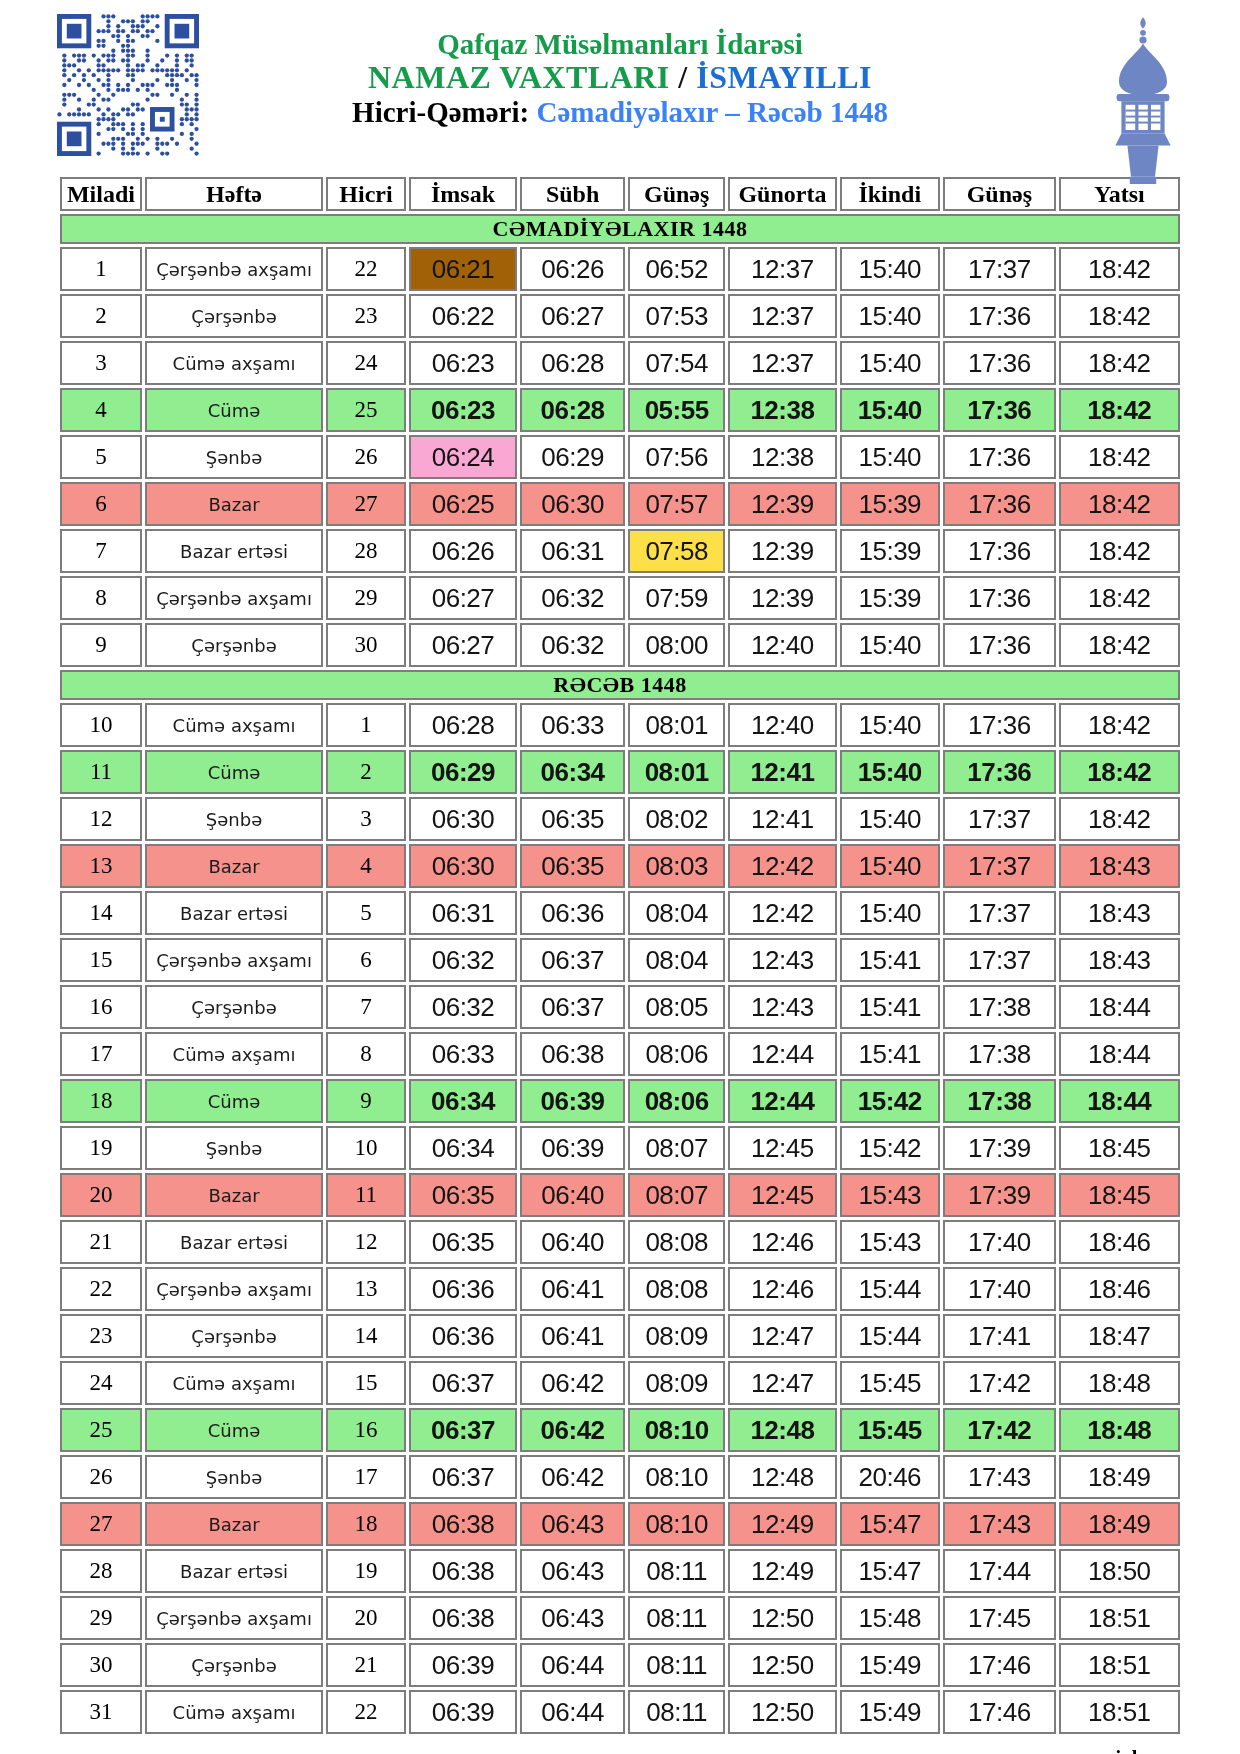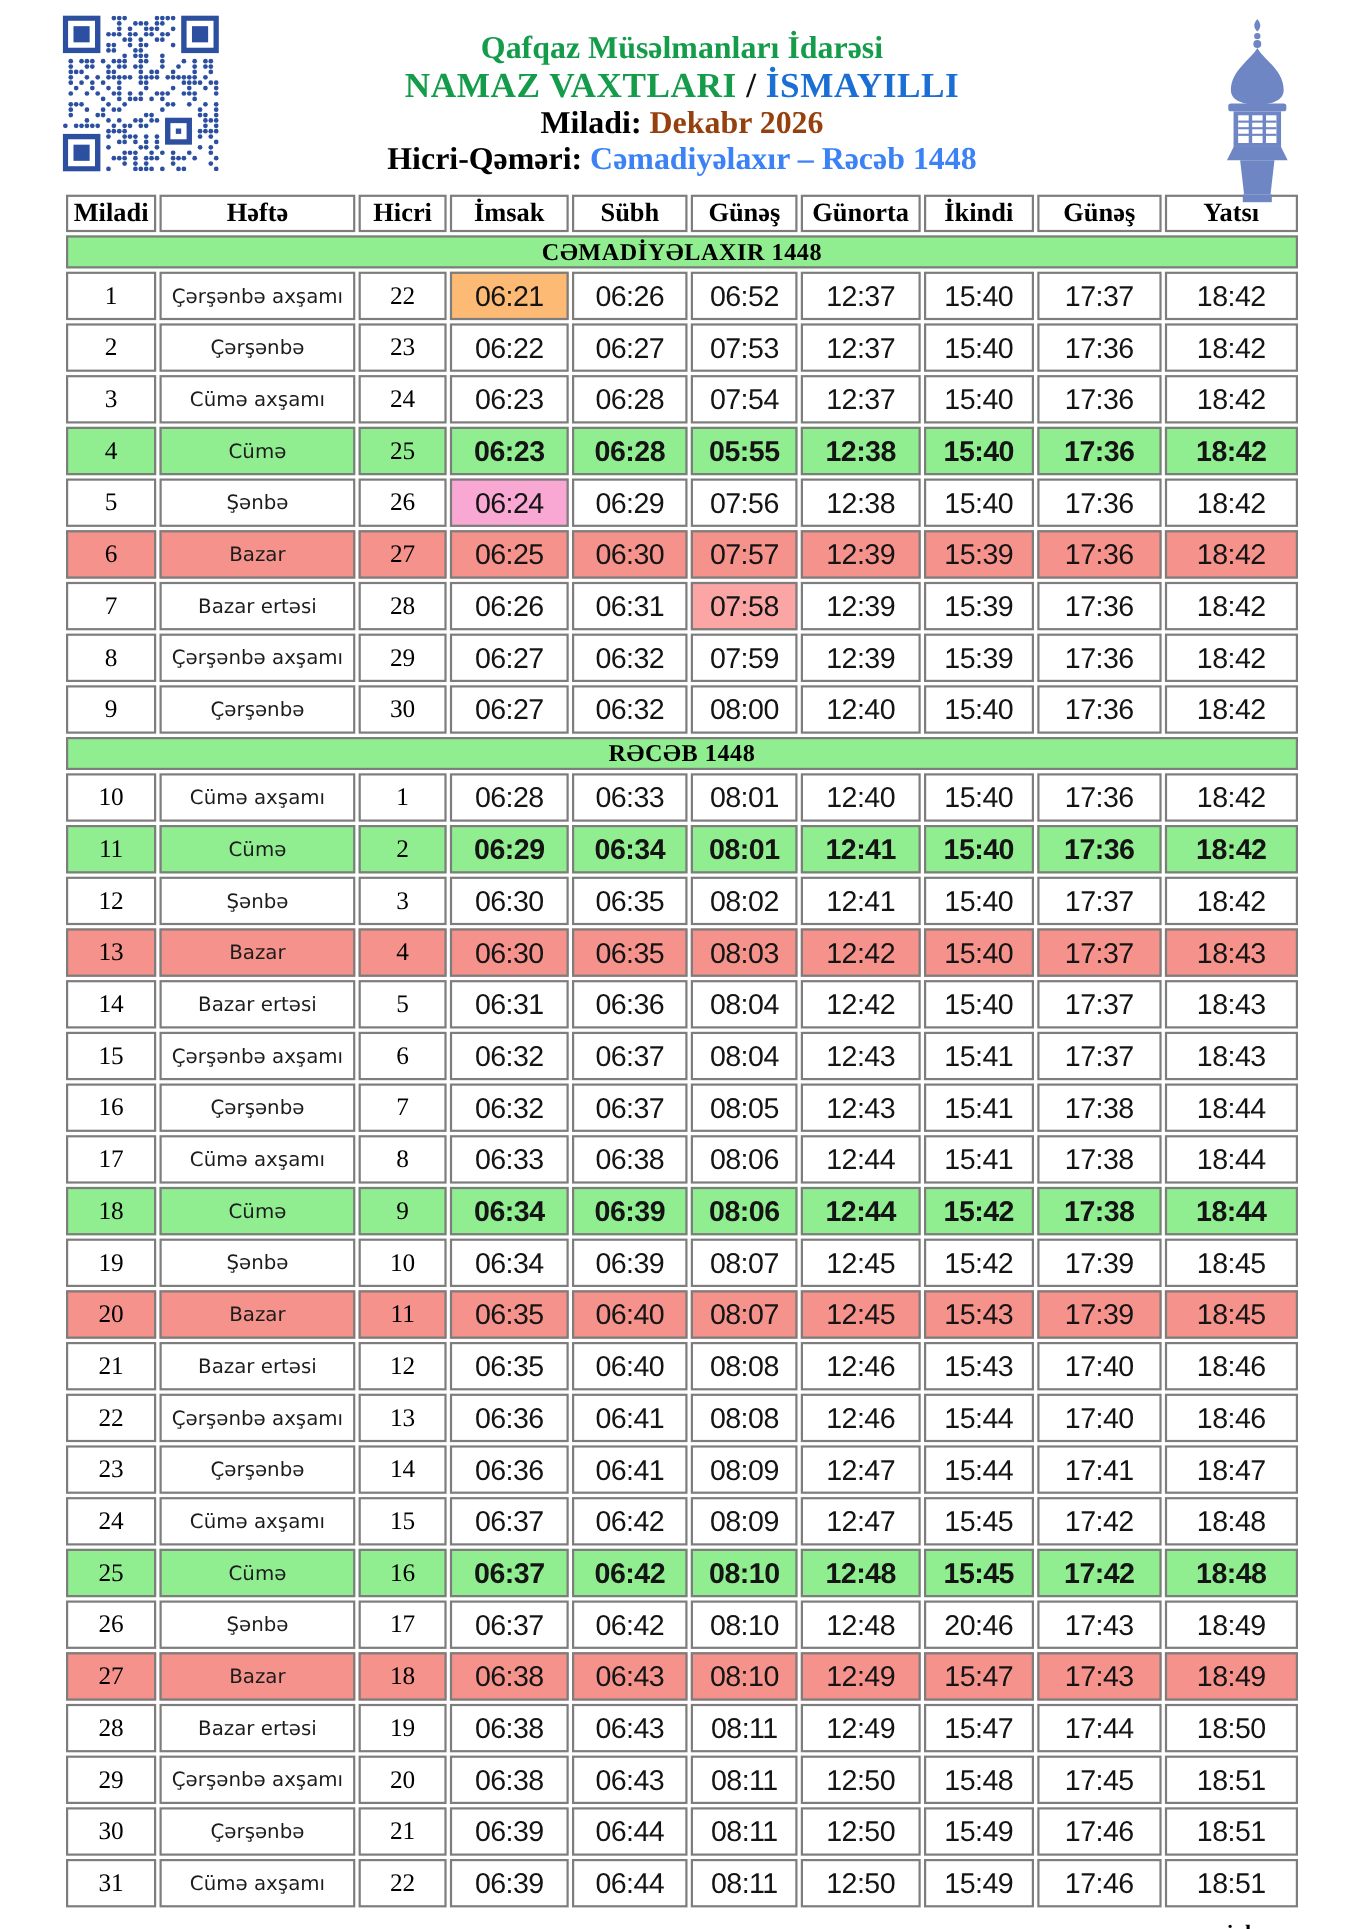--- a/index.html
+++ b/index.html
@@ -309,21 +309,20 @@
         <circle cx="16.5" cy="28.5" r="0.44" fill="#2c4fa0"></circle>
         <circle cx="18.5" cy="28.5" r="0.44" fill="#2c4fa0"></circle>
         <circle cx="21.5" cy="28.5" r="0.44" fill="#2c4fa0"></circle>
         <circle cx="22.5" cy="28.5" r="0.44" fill="#2c4fa0"></circle>
         <circle cx="28.5" cy="28.5" r="0.44" fill="#2c4fa0"></circle>
       </svg>
 
     <div class="titles">
       <div class="t1"><span id="c-org" style="color: rgb(20, 156, 75);">Qafqaz Müsəlmanları İdarəsi</span></div>
       <div class="t2"><span id="c-doc" style="color: rgb(20, 156, 75);">NAMAZ VAXTLARI</span> <span class="sep">/</span> <span id="c-city" style="color: rgb(27, 111, 212);">İSMAYILLI</span></div>
-      <div class="t3"><span>Miladi:</span> <span id="c-month" style="color: rgb(150, 65, 13);">Dekabr 2026</span></div>
       <div class="t4"><span>Hicri-Qəməri:</span> <span id="c-hicri" style="color: #3b82f6;">Cəmadiyəlaxır – Rəcəb 1448</span></div>
     </div>
 
     <svg class="minaret" viewBox="0 0 70 140" aria-hidden="true">
       <g id="minaret-g" fill="#6e86c3">
         <path d="M35,1 C31.5,5 32.5,8 35,10.5 C37.5,8 38.5,5 35,1 Z"></path>
         <circle cx="35" cy="14" r="2.4"></circle>
         <circle cx="35" cy="20" r="3"></circle>
         <path d="M35,23 C30,32 15,40 15,55 C15,62 23,66 35,66 C47,66 55,62 55,55 C55,40 40,32 35,23 Z"></path>
         <rect x="13" y="65" width="44" height="6" rx="2"></rect>
@@ -375,21 +374,21 @@
         </tr>
     </thead>
     <tbody id="pt-body">
         <tr>
           <td colspan="10" class="section" style="background: rgb(144, 238, 144);">CƏMADİYƏLAXIR 1448</td>
         </tr>
         <tr class="data">
           <td class="c-miladi" style="background: rgb(255, 255, 255);">1</td>
           <td class="c-hefte" style="background: rgb(255, 255, 255);">Çərşənbə axşamı</td>
           <td class="c-hicri" style="background: rgb(255, 255, 255);">22</td>
-          <td class="c-time" style="background: #fdba74;">06:21</td>
+          <td class="c-time" style="background: #a16207;">06:21</td>
           <td class="c-time" style="background: rgb(255, 255, 255);">06:26</td>
           <td class="c-time" style="background: rgb(255, 255, 255);">06:52</td>
           <td class="c-time" style="background: rgb(255, 255, 255);">12:37</td>
           <td class="c-time" style="background: rgb(255, 255, 255);">15:40</td>
           <td class="c-time" style="background: rgb(255, 255, 255);">17:37</td>
           <td class="c-time" style="background: rgb(255, 255, 255);">18:42</td>
         </tr>
         <tr class="data">
           <td class="c-miladi" style="background: rgb(255, 255, 255);">2</td>
           <td class="c-hefte" style="background: rgb(255, 255, 255);">Çərşənbə</td>
@@ -449,21 +448,21 @@
           <td class="c-time" style="background: rgb(245, 146, 139);">15:39</td>
           <td class="c-time" style="background: rgb(245, 146, 139);">17:36</td>
           <td class="c-time" style="background: rgb(245, 146, 139);">18:42</td>
         </tr>
         <tr class="data">
           <td class="c-miladi" style="background: rgb(255, 255, 255);">7</td>
           <td class="c-hefte" style="background: rgb(255, 255, 255);">Bazar ertəsi</td>
           <td class="c-hicri" style="background: rgb(255, 255, 255);">28</td>
           <td class="c-time" style="background: rgb(255, 255, 255);">06:26</td>
           <td class="c-time" style="background: rgb(255, 255, 255);">06:31</td>
-          <td class="c-time" style="background: #fca5a5;">07:58</td>
+          <td class="c-time" style="background: #fde047;">07:58</td>
           <td class="c-time" style="background: rgb(255, 255, 255);">12:39</td>
           <td class="c-time" style="background: rgb(255, 255, 255);">15:39</td>
           <td class="c-time" style="background: rgb(255, 255, 255);">17:36</td>
           <td class="c-time" style="background: rgb(255, 255, 255);">18:42</td>
         </tr>
         <tr class="data">
           <td class="c-miladi" style="background: rgb(255, 255, 255);">8</td>
           <td class="c-hefte" style="background: rgb(255, 255, 255);">Çərşənbə axşamı</td>
           <td class="c-hicri" style="background: rgb(255, 255, 255);">29</td>
           <td class="c-time" style="background: rgb(255, 255, 255);">06:27</td>

